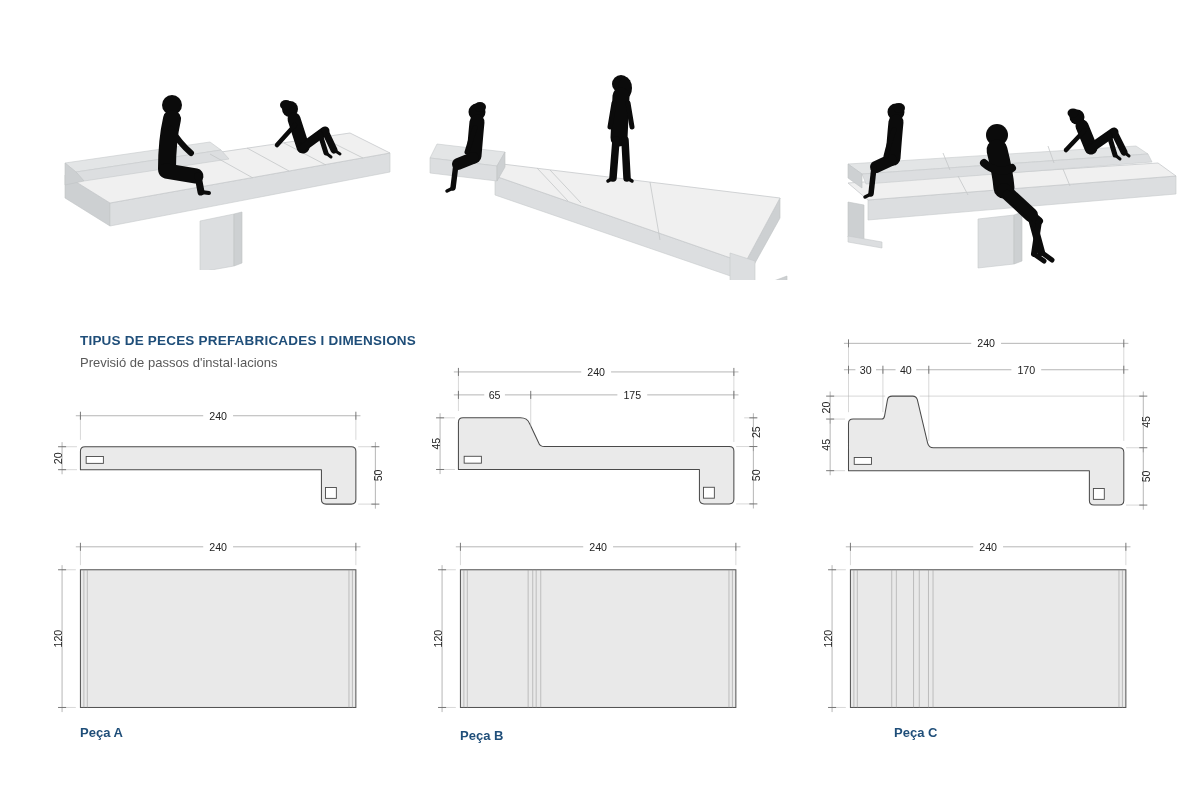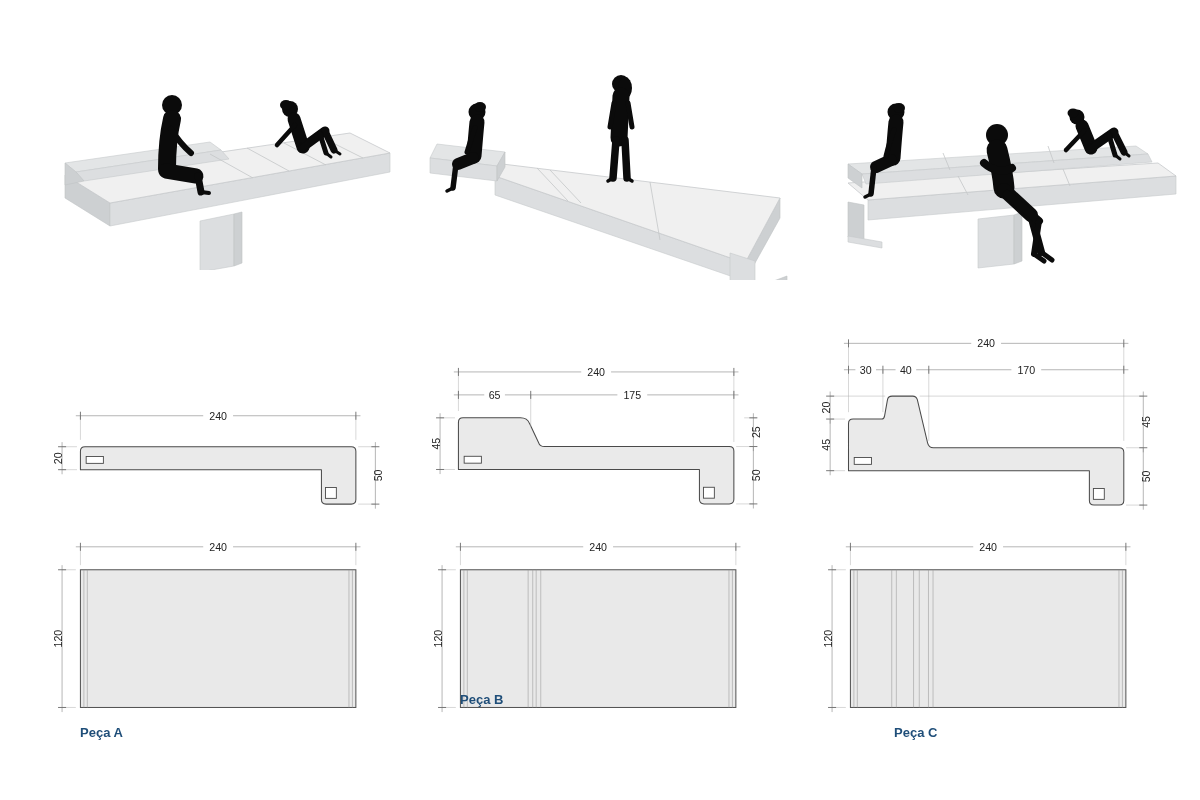--- a/index.html
+++ b/index.html
@@ -161,20 +161,24 @@
       <path class="fig" stroke-width="4.5" d="M246,63 L228,82"></path>
       <path class="fig" stroke-width="9" d="M253,80 L276,64"></path>
       <path class="fig" stroke-width="7" d="M276,64 L286,84"></path>
       <path class="fig" stroke-width="7" d="M251,82 L271,67"></path>
       <path class="fig" stroke-width="5" d="M271,67 L277,87"></path>
       <path class="fig" stroke-width="3" d="M286,84 L291,88"></path>
       <path class="fig" stroke-width="3" d="M277,87 L282,91"></path>
     </g>
   </svg>
 
+  <div class="abs" style="left:80px;top:333px">
+    <div class="title">TIPUS DE PECES PREFABRICADES I DIMENSIONS</div>
+    <div class="subtitle">Previsió de passos d'instal·lacions</div>
+  </div>
 
   <svg class="abs" style="left:46px;top:403px" width="342" height="115" viewBox="-30 -38 298 100">
     <path class="shape" d="M0,4 Q0,0 4,0 H236 Q240,0 240,4 V46 Q240,50 236,50 H214 Q210,50 210,46 V20 H0 Z"></path>
     <rect class="hole" x="5" y="8.5" width="15" height="6"></rect>
     <rect class="hole" x="213.5" y="35.5" width="9.5" height="9.5"></rect>
     <g>
       <line class="ext" x1="0" y1="-27" x2="0" y2="-6"></line>
         <line class="ext" x1="240" y1="-27" x2="240" y2="-6"></line>
       <line class="dim" x1="-4" y1="-27" x2="244" y2="-27"></line>
       <line class="tick" x1="0" y1="-30.5" x2="0" y2="-23.5"></line>
@@ -391,16 +395,16 @@
       <line class="ext" x1="-16" y1="0" x2="-4" y2="0"></line>
         <line class="ext" x1="-16" y1="120" x2="-4" y2="120"></line>
       <line class="dim" x1="-16" y1="-4" x2="-16" y2="124"></line>
       <line class="tick" x1="-19.5" y1="0" x2="-12.5" y2="0"></line>
         <line class="tick" x1="-19.5" y1="120" x2="-12.5" y2="120"></line>
       <text class="dimtxt" transform="rotate(-90 -19 60)" x="-19" y="63" text-anchor="middle">120</text>
     </g>
   </svg>
 
   <div class="abs piece-label" style="left:80px;top:725px">Peça A</div>
-  <div class="abs piece-label" style="left:460px;top:692px">Peça B</div>
+  <div class="abs piece-label" style="left:460px;top:728px">Peça B</div>
   <div class="abs piece-label" style="left:894px;top:725px">Peça C</div>
 
 </div>
 
 </body></html>

